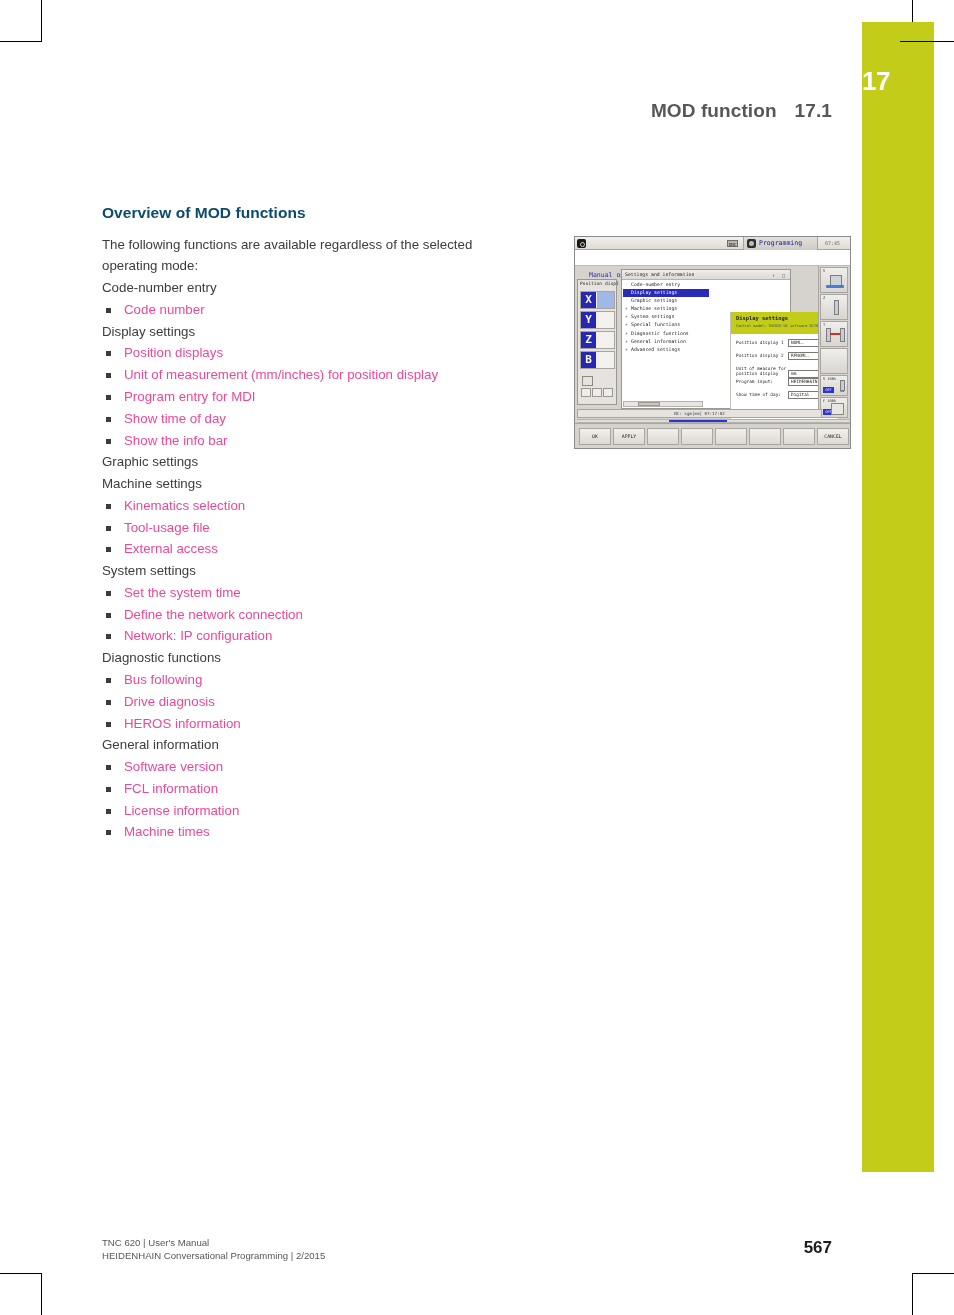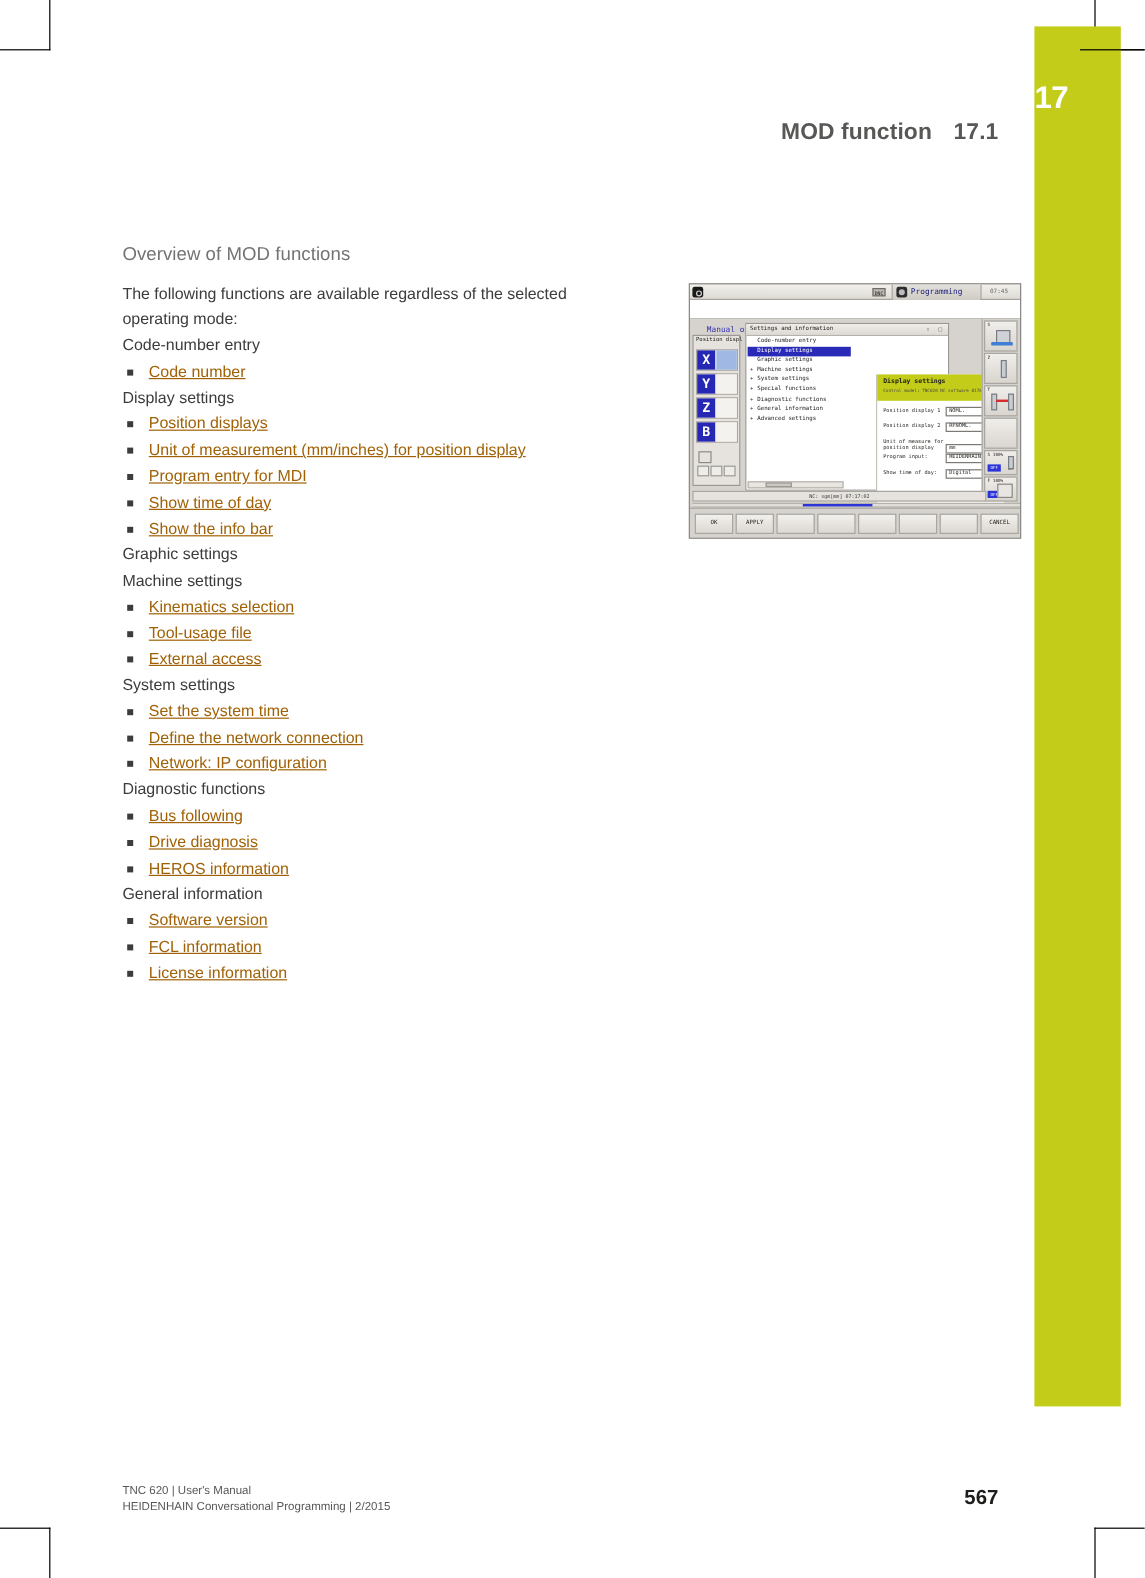--- a/index.html
+++ b/index.html
@@ -71,22 +71,22 @@
 
   
   #content {
     position: absolute;
     left: 102px;
     top: 204px;
     width: 420px;
   }
   #section-title {
     font-size: 15.5px;
-    font-weight: normal;
-    color: #737373;
+    font-weight: bold;
+    color: #0c4a6e;
     margin: 0 0 13px 0;
     letter-spacing: 0.05px;
   }
   #intro {
     font-size: 13.3px;
     line-height: 20.6px;
     color: #3c3c3b;
     margin: 0 0 1px 0;
   }
   .group-heading {
@@ -97,23 +97,22 @@
   }
   ul.bullets {
     list-style: none;
     margin: 0;
     padding: 0;
   }
   ul.bullets li {
     position: relative;
     font-size: 13.3px;
     line-height: 21.8px;
-    color: #a16207;
+    color: #ec4899;
     padding-left: 22px;
-    text-decoration: underline;
   }
   ul.bullets li::before {
     content: "";
     position: absolute;
     left: 4px;
     top: 9px;
     width: 5px;
     height: 5px;
     background: #3c3c3b;
   }
@@ -659,20 +658,21 @@
       <ul class="bullets">
         <li>Bus following</li>
         <li>Drive diagnosis</li>
         <li>HEROS information</li>
       </ul>
       <p class="group-heading">General information</p>
       <ul class="bullets">
         <li>Software version</li>
         <li>FCL information</li>
         <li>License information</li>
+        <li>Machine times</li>
       </ul>
     </div>
 </div>
 
 <div id="tnc-figure">
 
   <div id="tnc-titlebar">
     <div id="tnc-mode-icon"></div>
     <div id="tnc-mode-label">Manual operation</div>
     <div id="tnc-dnc-badge">DNC</div>

